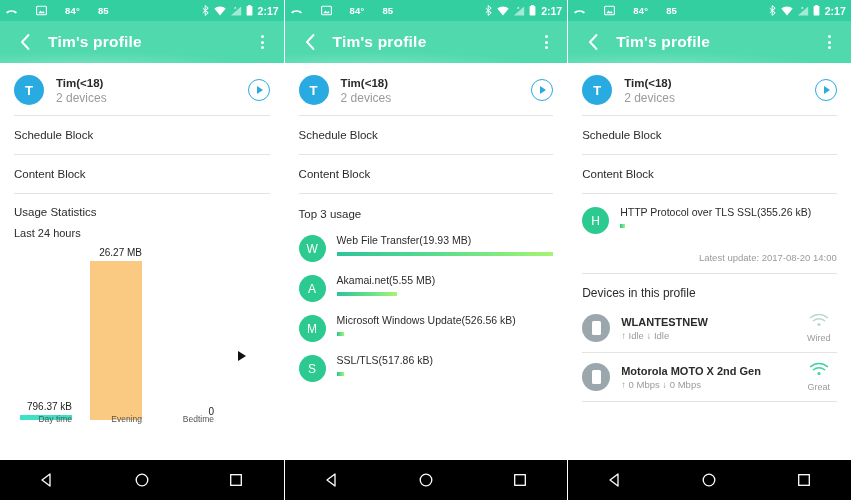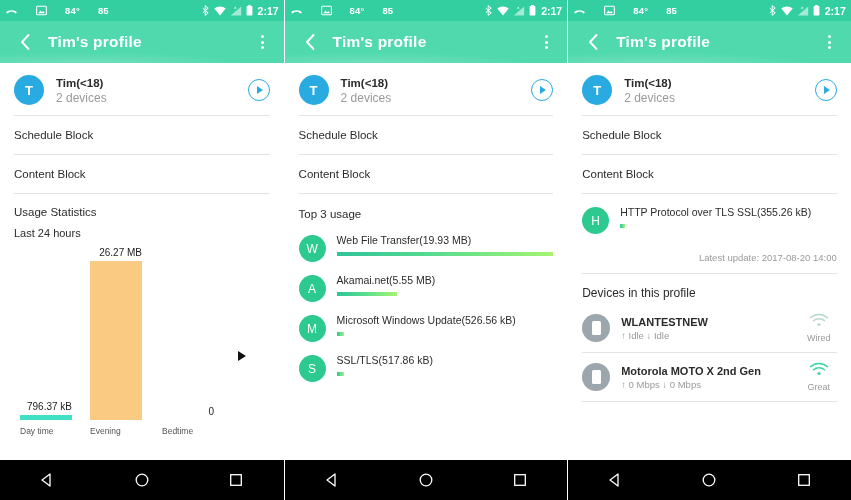--- a/index.html
+++ b/index.html
@@ -102,22 +102,22 @@
   }
   .chart-plot { position:absolute; left:0; right:0; top:0; bottom:22px; }
   .bar-group {
     position:absolute; bottom:0;
     display:flex; flex-direction:column; align-items:flex-end; justify-content:flex-end;
     height:100%;
   }
   .bar-val { font-size:10px; color:#1c1c1c; margin-bottom:3px; white-space:nowrap; }
   .bar { width:100%; }
   .bar-label {
-    position:absolute; bottom:6px; font-size:8.5px; color:#555;
-    text-align:left; white-space:nowrap;
+    position:absolute; bottom:18px; font-size:8.5px; color:#555;
+    text-align:right; white-space:nowrap;
   }
   .chart-cursor {
     position:absolute; right:28px; top:104px;
     width:0;height:0;
     border-left:8px solid #111;
     border-top:5px solid transparent;
     border-bottom:5px solid transparent;
   }
 
   

